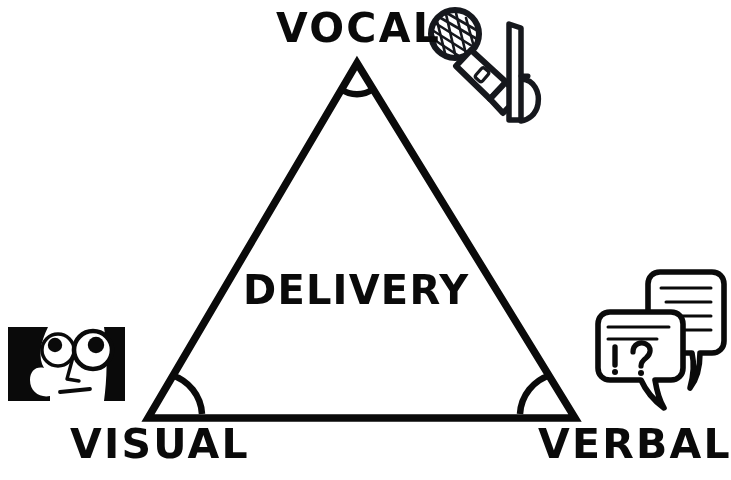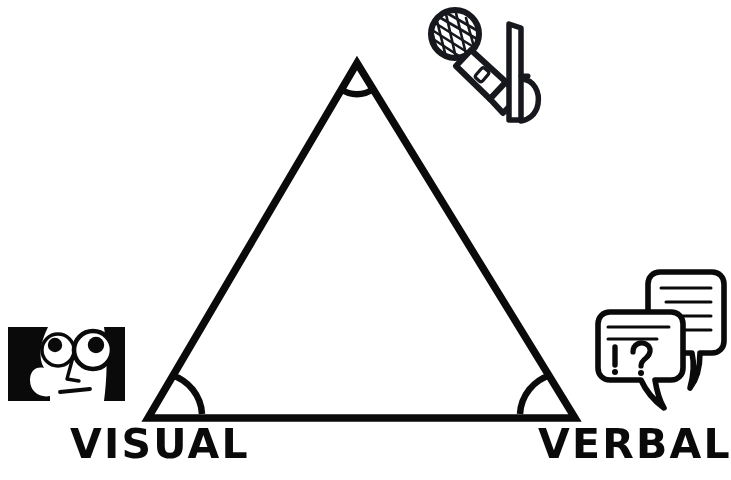--- a/index.html
+++ b/index.html
@@ -182,19 +182,21 @@
         <g>
           <path d="M 633 352 C 633 344 641 341 646 344 C 652 347 651 354 646 358 C 642 361 641 363 641 366" fill="none" stroke="#0a0a0a" stroke-width="5.2" stroke-linecap="round"></path>
           <circle cx="641" cy="373" r="3" fill="#0a0a0a"></circle>
         </g>
       </g>
 
     </g>
 
   </svg>
 
+  <div class="lbl" id="label-vocal">VOCAL</div>
 
   <div class="lbl" id="label-visual">VISUAL</div>
 
   <div class="lbl" id="label-verbal">VERBAL</div>
 
+  <div class="lbl" id="label-delivery">DELIVERY</div>
 
 </div>
 
 </body></html>

